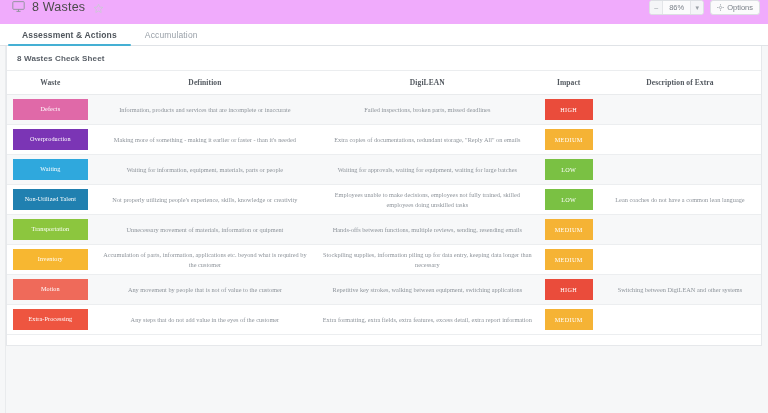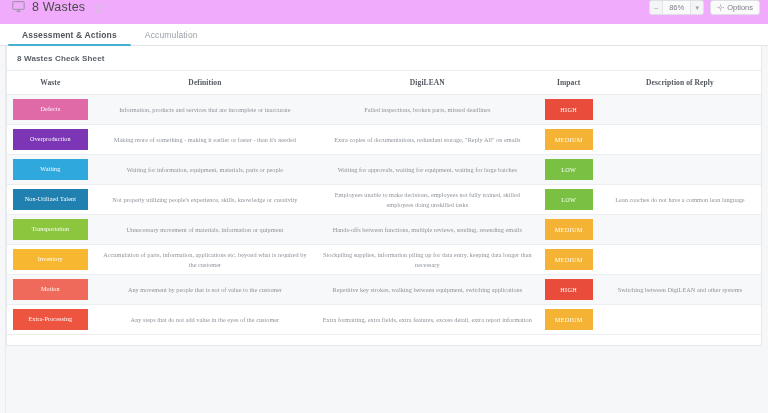--- a/index.html
+++ b/index.html
@@ -192,21 +192,21 @@
           <col class="c-ex">
           <col class="c-imp">
           <col class="c-desc">
       </colgroup>
       <thead>
         <tr>
           <th>Waste</th>
           <th>Definition</th>
           <th>DigiLEAN</th>
           <th>Impact</th>
-          <th>Description of Reply</th>
+          <th>Description of Extra</th>
         </tr>
       </thead>
       <tbody id="tbody">
           <tr class="row-alt">
             <td class="waste-cell">
               <div class="waste-badge" style="background: rgb(224, 105, 168);">Defects</div>
             </td>
             <td>Information, products and services that are incomplete or inaccurate</td>
             <td>Failed inspections, broken parts, missed deadlines</td>
             <td class="impact-cell">

